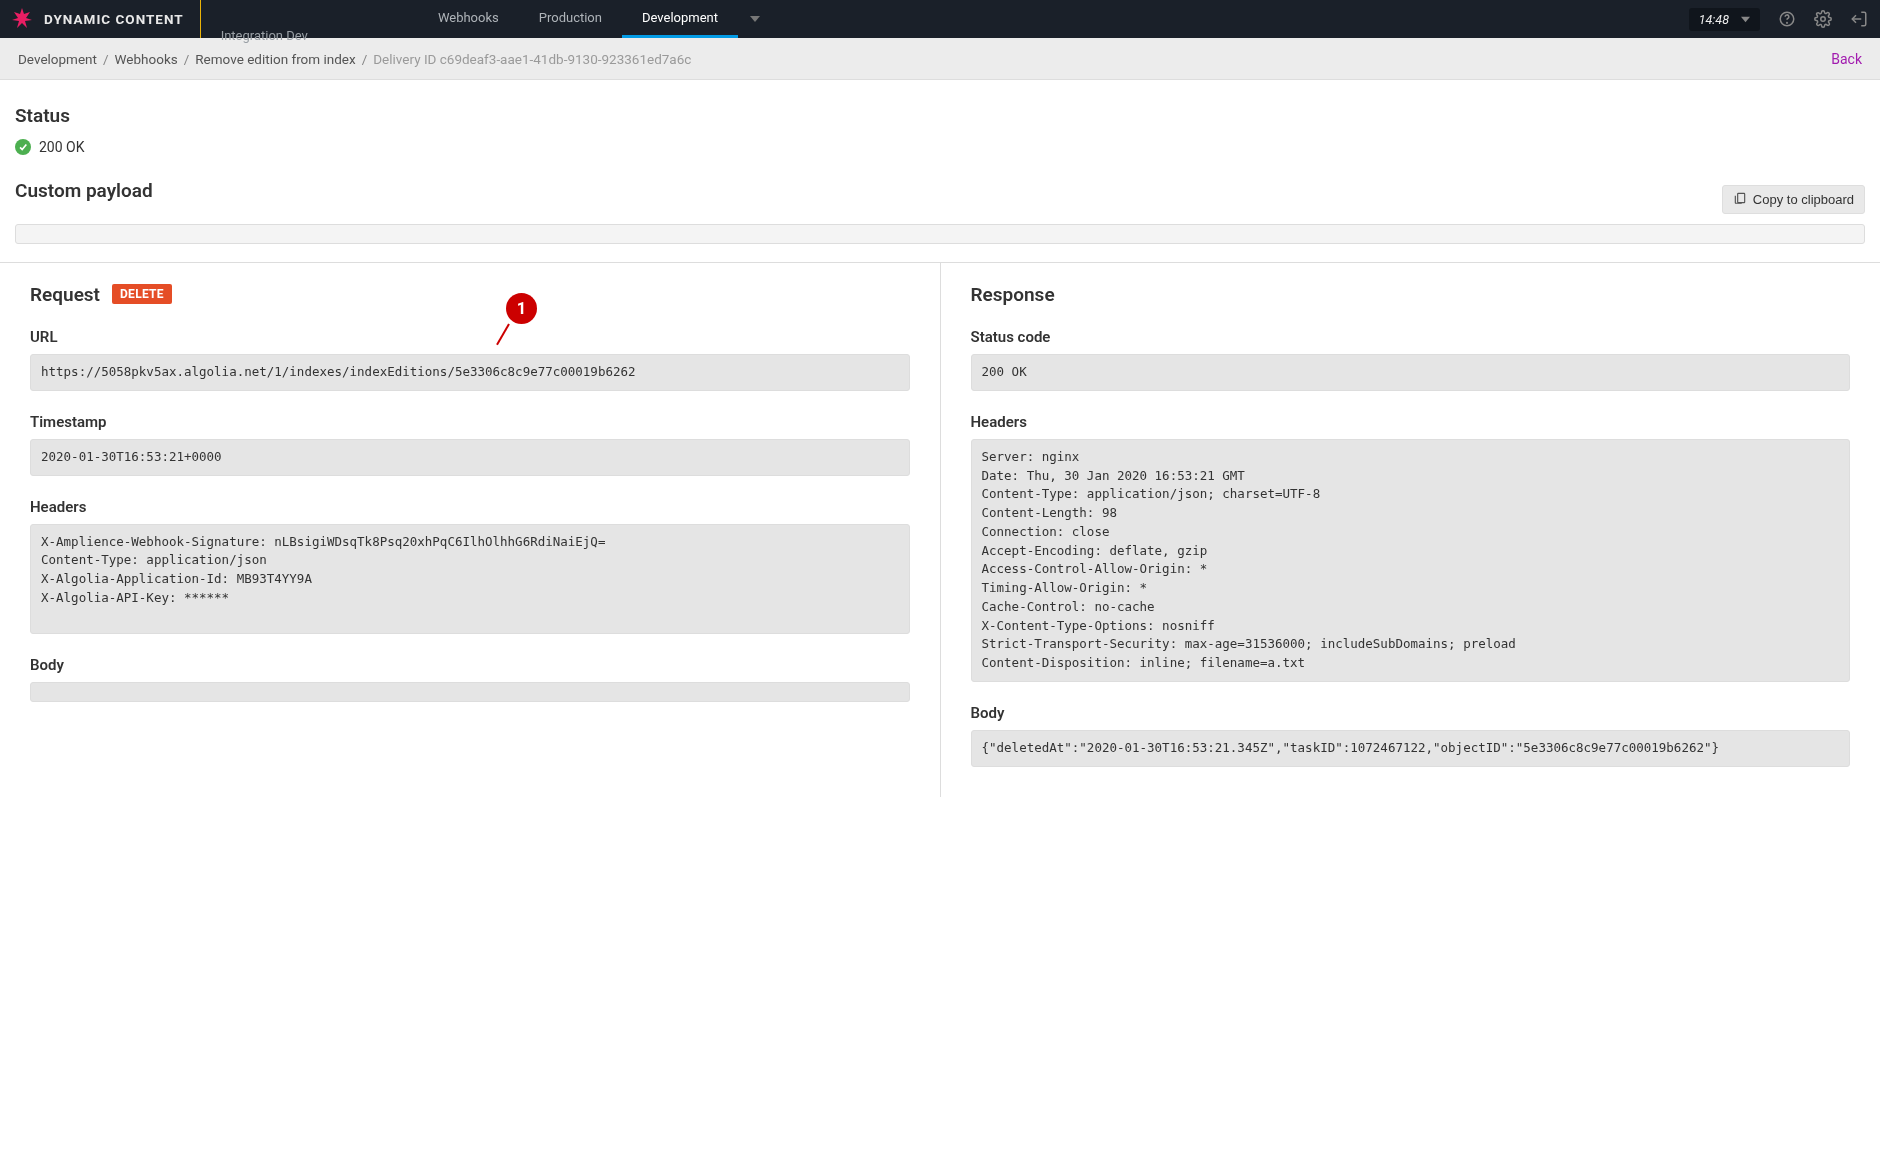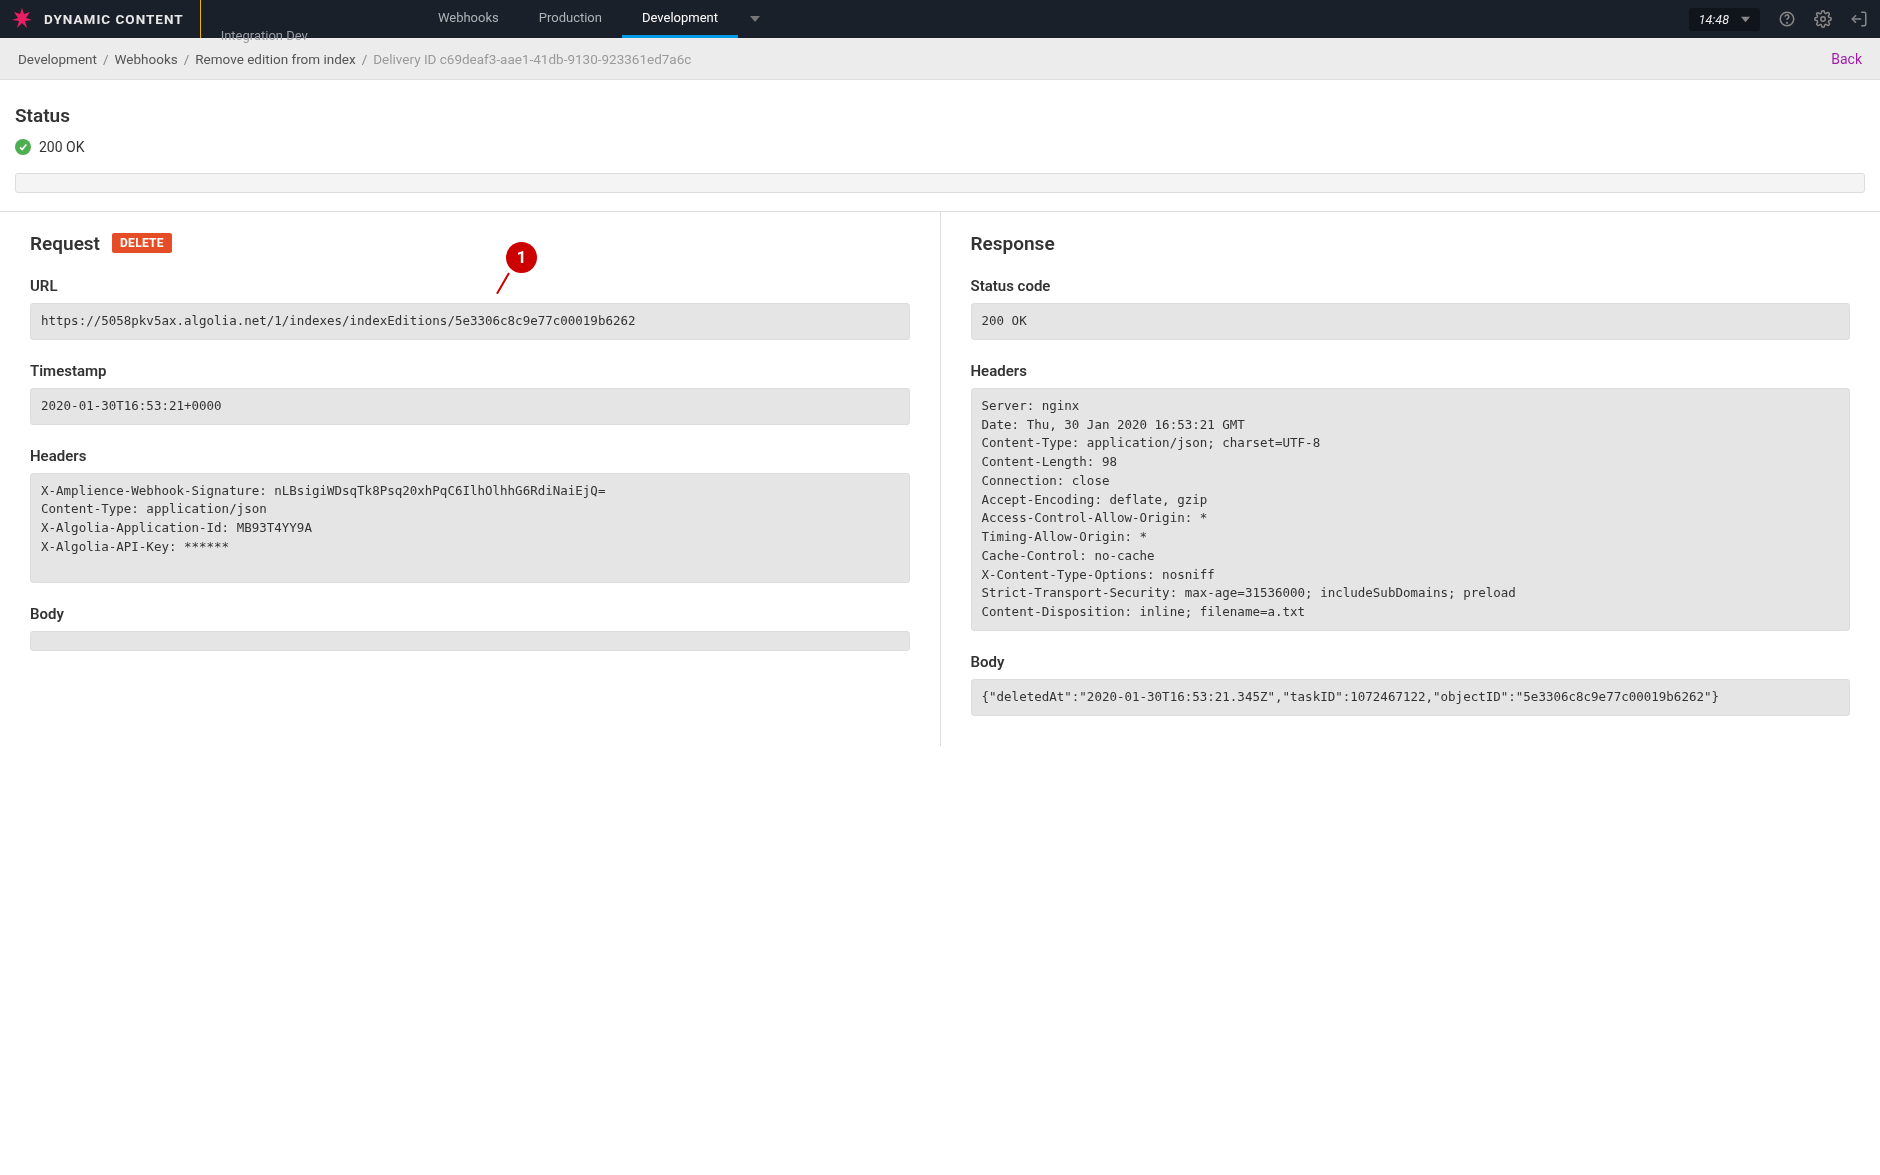--- a/index.html
+++ b/index.html
@@ -128,20 +128,32 @@
   <h2 class="section">Status</h2>
   <div class="status-row">
     <span class="status-dot">
       <svg viewBox="0 0 24 24" fill="none" stroke="#fff" stroke-width="4">
           <polyline points="5 13 10 18 20 6"></polyline>
         </svg>
     </span>
     <span>200 OK</span>
   </div>
 
+  <div class="payload-head">
+    <h2 class="section">Custom payload</h2>
+    <button class="copy-btn">
+      <span>
+        <svg width="14" height="14" viewBox="0 0 24 24" fill="none" stroke="#555" stroke-width="2">
+            <rect x="8" y="4" width="12" height="16" rx="1"></rect>
+            <path d="M4 8v12a1 1 0 0 0 1 1h10"></path>
+          </svg>
+      </span>
+      <span>Copy to clipboard</span>
+    </button>
+  </div>
   <div class="code-box empty payload-box"></div>
 </div>
 
 <div class="split">
 
   <div class="pane left">
     <div>
       <h2 class="title">Request</h2>
       <span class="method-badge">DELETE</span>
     </div>

